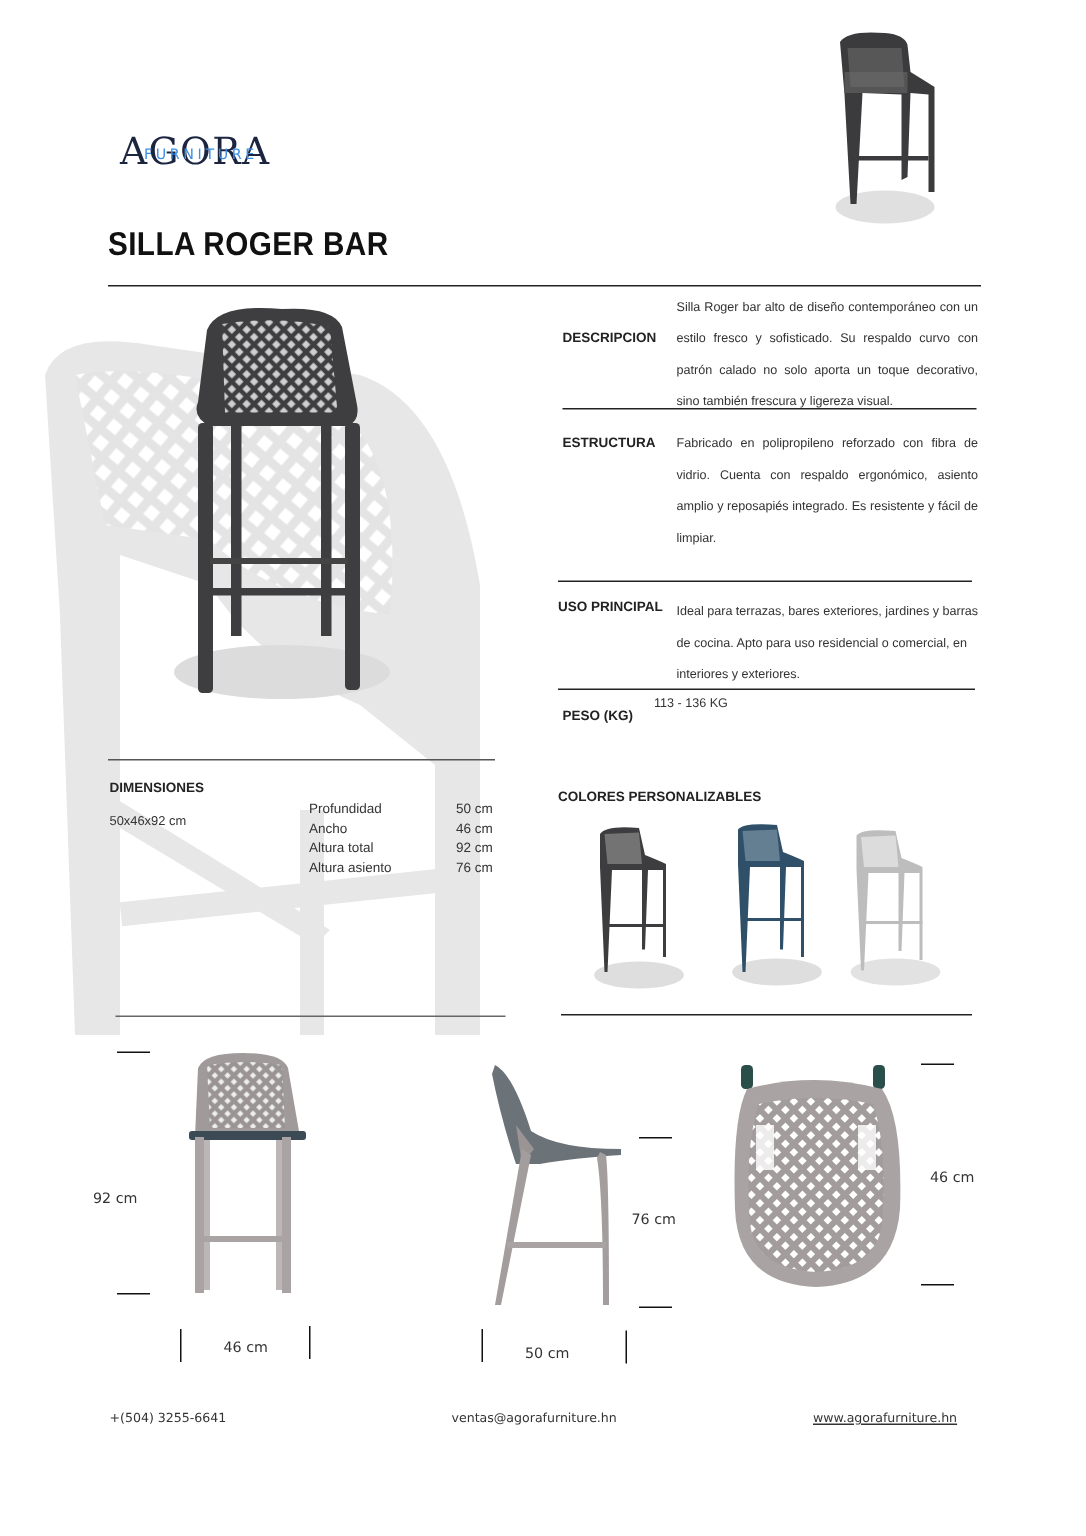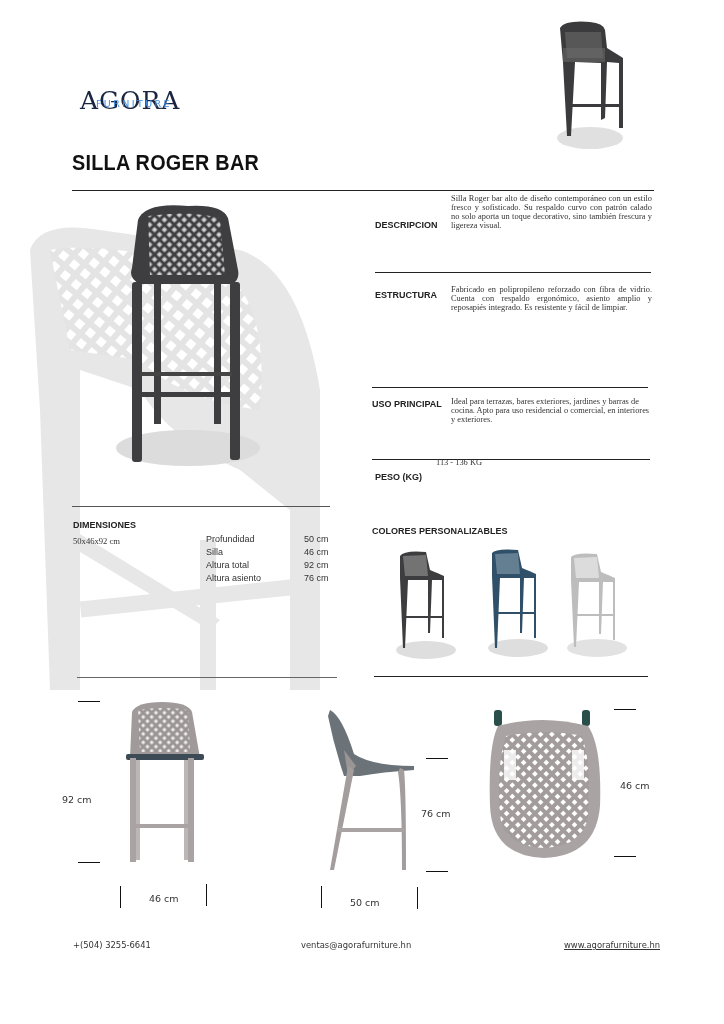--- a/index.html
+++ b/index.html
@@ -9,21 +9,21 @@
 
   
   .logo-main { left: 80px; top: 68px; font-family: "DejaVu Serif", serif; font-size: 25px; letter-spacing: 1px; color: #1b2540; font-weight: normal; margin-top: 18px; }
   .logo-sub { left: 96px; top: 98px; font-family: "DejaVu Sans", sans-serif; font-size: 9.5px; letter-spacing: 2.4px; color: #3a8fe6; }
 
   .title { left: 72px; top: 150px; font-family: "Liberation Sans", sans-serif; font-weight: bold; font-size: 22px; color: #111; transform: scaleX(0.9); transform-origin: left; letter-spacing: 0.3px; }
 
   .hr { height: 1px; background: #222; }
 
   .label { font-family: "Liberation Sans", sans-serif; font-weight: bold; font-size: 9px; color: #222; }
-  .body { font-family: Liberation Serif, serif; font-size: 8.4px; line-height: 9px; color: #333; }
+  .body { font-family: Liberation Sans, sans-serif; font-size: 8.4px; line-height: 21px; color: #333; }
   .justify { text-align: justify; text-align-last: left; }
 
   .dimrow { display: flex; font-size: 9px; font-family: Liberation Sans, sans-serif; color: #333; line-height: 13px; }
   .dimrow .k { width: 98px; }
 
   .footer { font-size: 8.4px; color: #333; font-family: "DejaVu Sans", sans-serif; }
   .footer a { color: #333; text-decoration: underline; }
 
   .dimlbl { font-size: 9.5px; color: #333; font-family: "DejaVu Sans", sans-serif; }
   .tick-h { height: 1px; background: #111; width: 22px; }
@@ -97,21 +97,21 @@
 
 <div class="abs hr" style="left:72px;top:506px;width:258px;background:#555;"></div>
 <div class="abs label" style="left:73px;top:520px;">DIMENSIONES</div>
 <div class="abs body" style="left:73px;top:537px;font-size:8.6px;">50x46x92 cm</div>
 <div class="abs" style="left:206px;top:533px;width:130px;">
   <div class="dimrow">
       <span class="k">Profundidad</span>
       <span>50 cm</span>
     </div>
   <div class="dimrow">
-      <span class="k">Silla</span>
+      <span class="k">Ancho</span>
       <span>46 cm</span>
     </div>
   <div class="dimrow">
       <span class="k">Altura total</span>
       <span>92 cm</span>
     </div>
   <div class="dimrow">
       <span class="k">Altura asiento</span>
       <span>76 cm</span>
     </div>
@@ -191,13 +191,13 @@
   <path d="M22 30 Q60 22 98 30 Q108 60 104 110 Q100 140 60 142 Q20 140 16 110 Q12 60 22 30 Z" fill="url(#mesh3)"></path>
   <rect x="20" y="44" width="12" height="30" fill="#ffffff" opacity="0.8"></rect>
   <rect x="88" y="44" width="12" height="30" fill="#ffffff" opacity="0.8"></rect>
 </svg>
 <div class="abs tick-h" style="left:614px;top:709px;"></div>
 <div class="abs tick-h" style="left:614px;top:856px;"></div>
 <div class="abs dimlbl" style="left:620px;top:780px;">46 cm</div>
 
 <div class="abs footer" style="left:73px;top:940px;">+(504) 3255-6641</div>
 <div class="abs footer" style="left:301px;top:940px;">ventas@agorafurniture.hn</div>
-<div class="abs footer" style="left:564px;top:940px;"><a>www.agorafurniture.hn</a></div>
+<div class="abs footer" style="left:542px;top:940px;"><a>www.agorafurniture.hn</a></div>
 
 </body></html>

